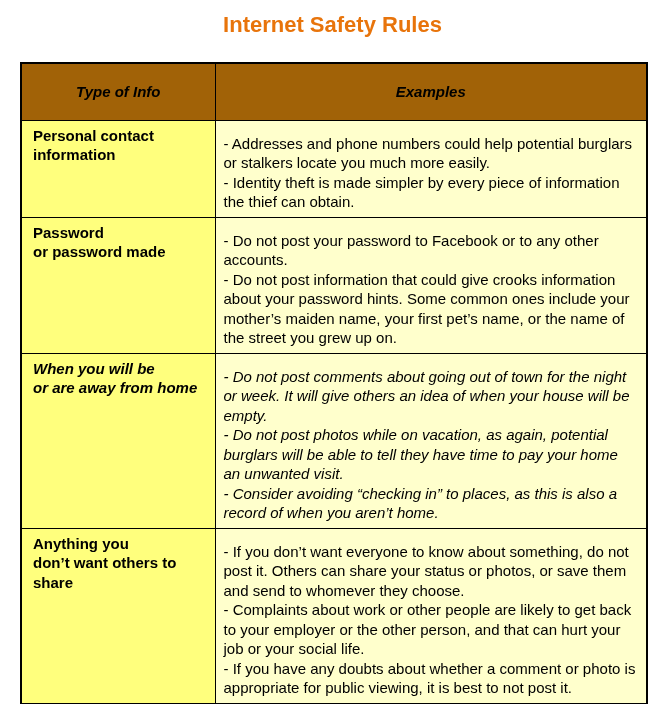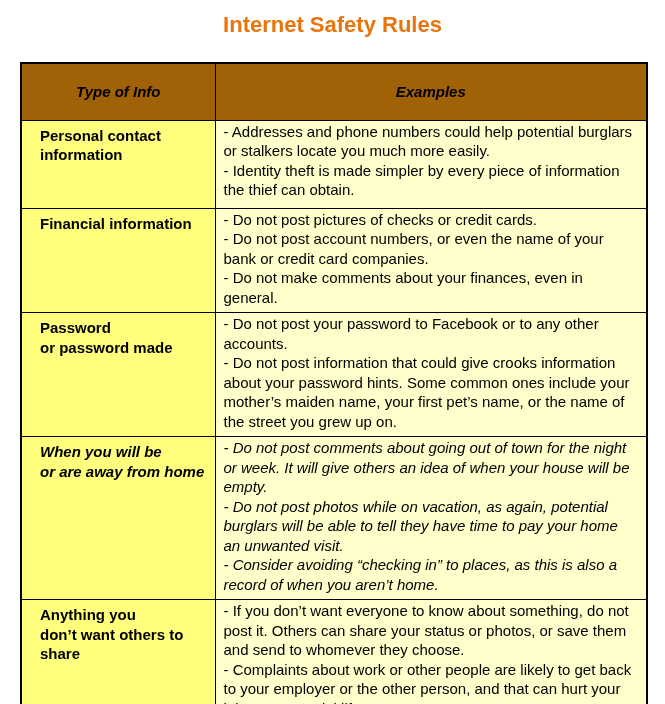--- a/index.html
+++ b/index.html
@@ -48,26 +48,26 @@
     background: #a16207;
     font-weight: bold;
     text-align: center;
     vertical-align: middle;
     padding: 18px 4px;
     font-style: italic;
   }
   .type-cell {
     background: #FFFF7D;
     font-weight: bold;
-    padding: 5px 8px 5px 18px;
+    padding: 5px 8px 5px 11px;
     white-space: pre-line;
   }
   .examples-cell {
     background: #FFFFCC;
-    padding: 1px 8px 5px 8px;
+    padding: 13px 8px 5px 8px;
     white-space: pre-line;
   }
   tbody tr.row-1 { height: 88px; }
   tbody tr.row-2 { height: 77px; }
   tbody tr.row-3 { height: 113px; }
   tbody tr.row-4 { height: 155px; font-style: italic; }
   tbody tr.row-5 { height: 145px; }
 </style>
 </head>
 <body>
@@ -86,26 +86,20 @@
         <th>Examples</th>
       </tr>
     </thead>
     <tbody>
       <tr class="row-1">
         <td class="type-cell">Personal contact
 information</td>
         <td class="examples-cell">- Addresses and phone numbers could help potential burglars or stalkers locate you much more easily.
 - Identity theft is made simpler by every piece of information the thief can obtain.</td>
       </tr>
-      <tr class="row-2">
-        <td class="type-cell">Financial information</td>
-        <td class="examples-cell">- Do not post pictures of checks or credit cards.
-- Do not post account numbers, or even the name of your bank or credit card companies.
-- Do not make comments about your finances, even in general.</td>
-      </tr>
       <tr class="row-3">
         <td class="type-cell">Password
 or password made</td>
         <td class="examples-cell">- Do not post your password to Facebook or to any other accounts.
 - Do not post information that could give crooks information about your password hints. Some common ones include your mother’s maiden name, your first pet’s name, or the name of the street you grew up on.</td>
       </tr>
       <tr class="row-4">
         <td class="type-cell">When you will be
 or are away from home</td>
         <td class="examples-cell">- Do not post comments about going out of town for the night or week. It will give others an idea of when your house will be empty.

